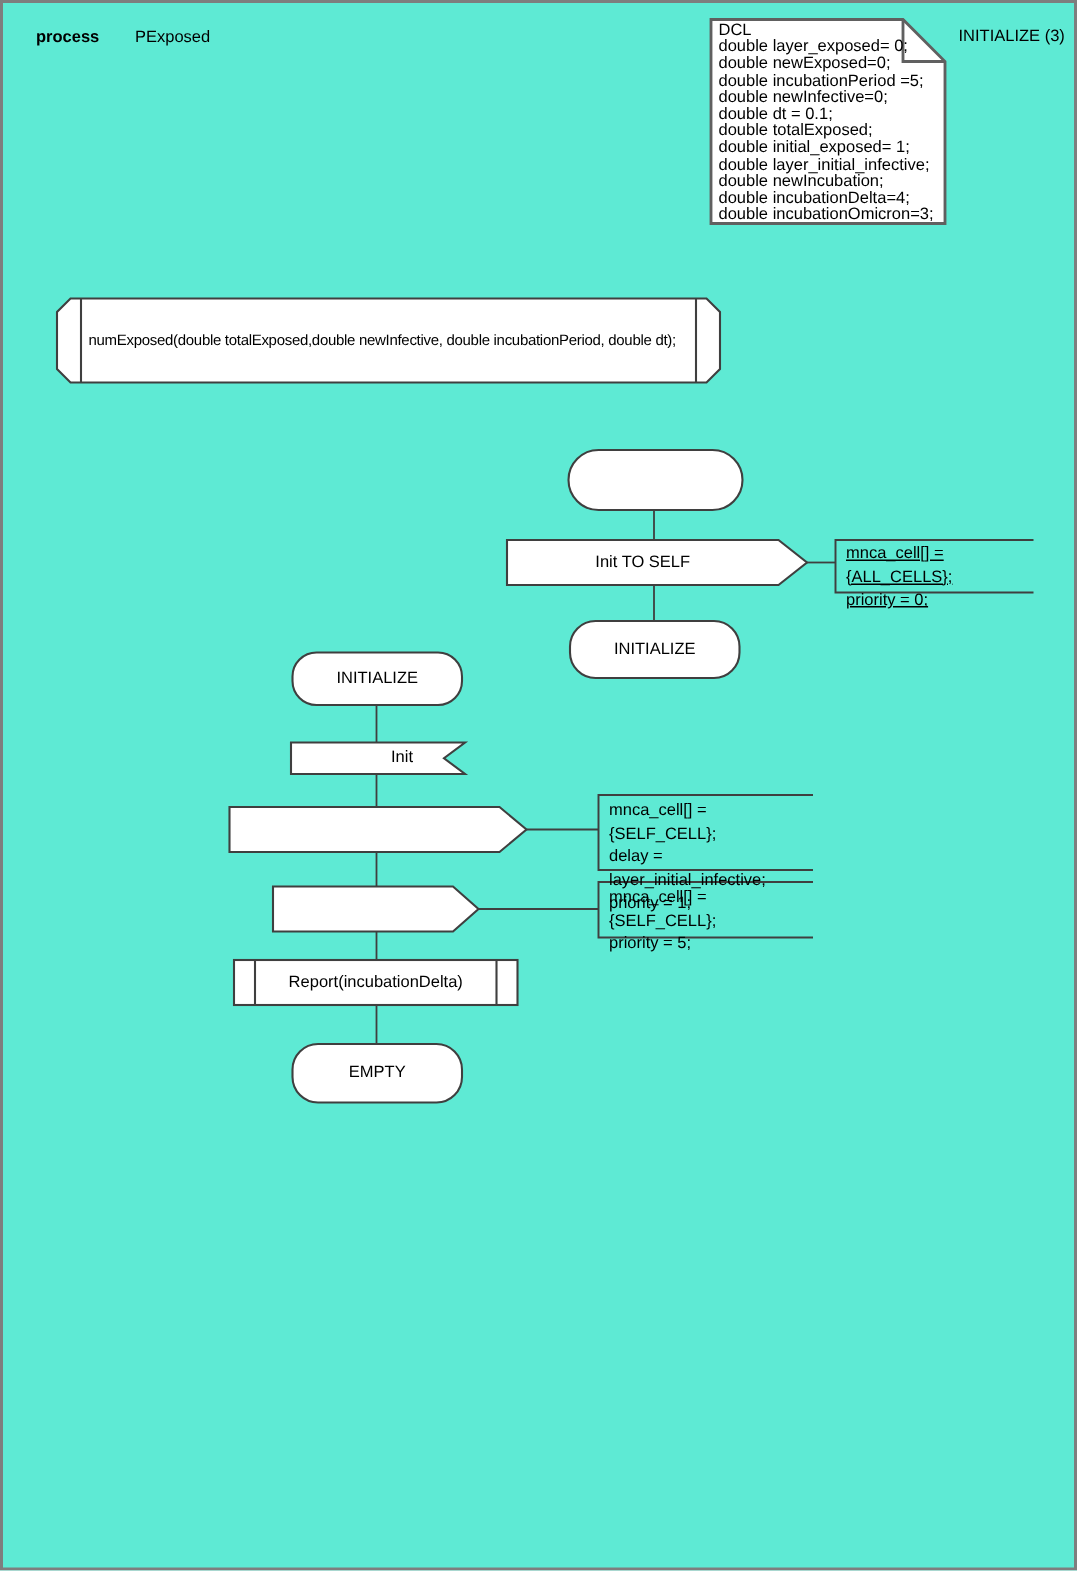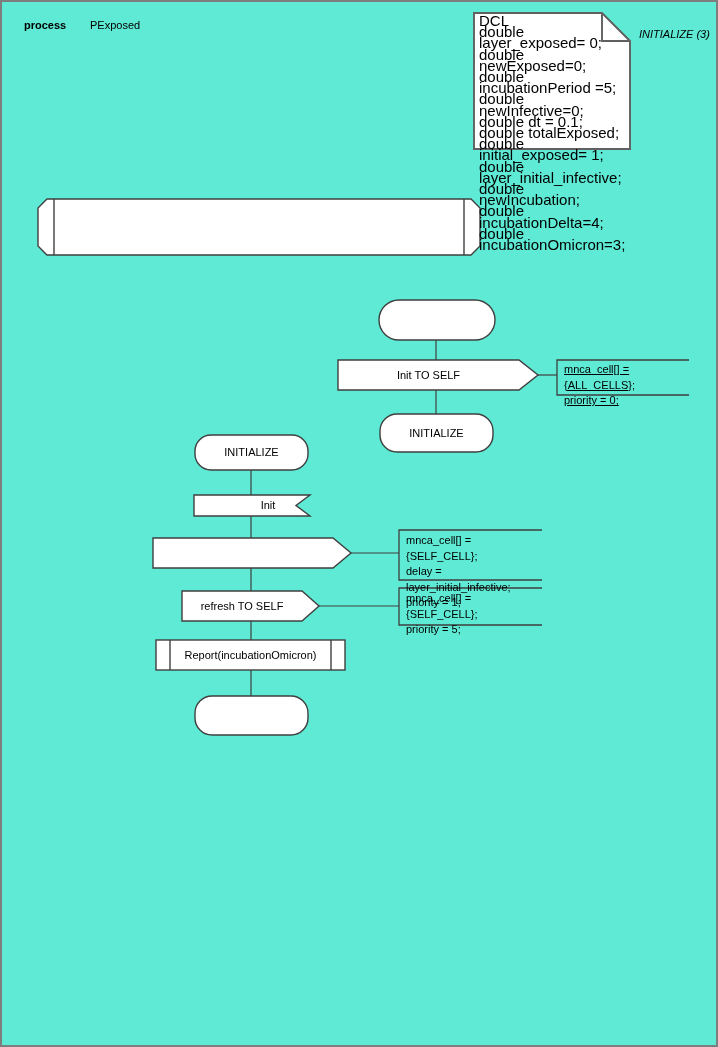--- a/index.html
+++ b/index.html
@@ -11,21 +11,21 @@
     border:2px solid #7e7e7e;
     font-family:"Liberation Sans", sans-serif;
     color:#000000;
     overflow:hidden;
   }
   #shapes{position:absolute;left:0;top:0;width:718px;height:1047px;}
   .lbl{position:absolute;font-size:11px;line-height:13px;white-space:nowrap;}
   .center{display:flex;align-items:center;justify-content:center;text-align:center;}
   .pre{white-space:pre-line;}
   .bold{font-weight:bold;}
-  .dcl{font-size:15px;line-height:11.2px;}
+  .dcl{font-size:11px;line-height:11.2px;}
   .cmt{font-size:11px;line-height:15.5px;}
   .tight{font-size:10px;letter-spacing:-0.2px;}
   .mid{font-size:10.5px;letter-spacing:-0.1px;}
 </style>
 </head>
 <body>
 
 <div id="page">
 
   <svg id="shapes" viewBox="0 0 718 1047" xmlns="http://www.w3.org/2000/svg">
@@ -68,44 +68,45 @@
       <line x1="168" y1="638" x2="168" y2="668"></line>
       <line x1="329" y1="638" x2="329" y2="668"></line>
       <line x1="249" y1="668" x2="249" y2="694" stroke-width="1.2"></line>
 
       <rect x="193" y="694" width="113" height="39" rx="17" ry="17"></rect>
     </g>
   </svg>
 
   <div class="lbl bold" style="left:22px;top:17px;">process</div>
   <div class="lbl" style="left:88px;top:17px;">PExposed</div>
-  <div class="lbl" style="left:637px;top:26px;font-style:italic;">INITIALIZE (3)</div>
+  <div class="lbl" style="left:637px;top:16px;">INITIALIZE (3)</div>
 
   <div class="lbl dcl pre" style="left:477px;top:13px;width:148px;">DCL
 double layer_exposed= 0;
 double newExposed=0;
 double incubationPeriod =5;
 double newInfective=0;
 double dt = 0.1;
 double totalExposed;
 double initial_exposed= 1;
 double layer_initial_infective;
 double newIncubation;
 double incubationDelta=4;
 double incubationOmicron=3;</div>
 
+  <div class="lbl tight center" style="left:57px;top:197px;width:402px;height:56px;justify-content:flex-start;text-align:left;">numExposed(double totalExposed,double newInfective, double incubationPeriod, double dt);</div>
 
   <div class="lbl center" style="left:336px;top:358px;width:181px;height:30px;">Init TO SELF</div>
   <div class="lbl cmt pre" style="left:562px;top:360px;width:124px;text-decoration:underline;">mnca_cell[] = {ALL_CELLS};
 priority = 0;</div>
   <div class="lbl center" style="left:378px;top:412px;width:113px;height:38px;">INITIALIZE</div>
 
   <div class="lbl center" style="left:193px;top:433px;width:113px;height:35px;">INITIALIZE</div>
   <div class="lbl center" style="left:208px;top:493px;width:116px;height:21px;">Init</div>
   <div class="lbl cmt pre" style="left:404px;top:531px;width:134px;">mnca_cell[] = {SELF_CELL};
 delay = layer_initial_infective;
 priority = 1;</div>
-  <div class="lbl center" style="left:180px;top:589px;width:120px;height:30px;">refresh TO SELF</div>
   <div class="lbl cmt pre" style="left:404px;top:589px;width:134px;">mnca_cell[] = {SELF_CELL};
 priority = 5;</div>
-  <div class="lbl center" style="left:154px;top:638px;width:189px;height:30px;">Report(incubationOmicron)</div>
+  <div class="lbl center" style="left:154px;top:638px;width:189px;height:30px;">Report(incubationDelta)</div>
+  <div class="lbl center" style="left:193px;top:694px;width:113px;height:39px;">EMPTY</div>
 
 </div>
 
 </body></html>

